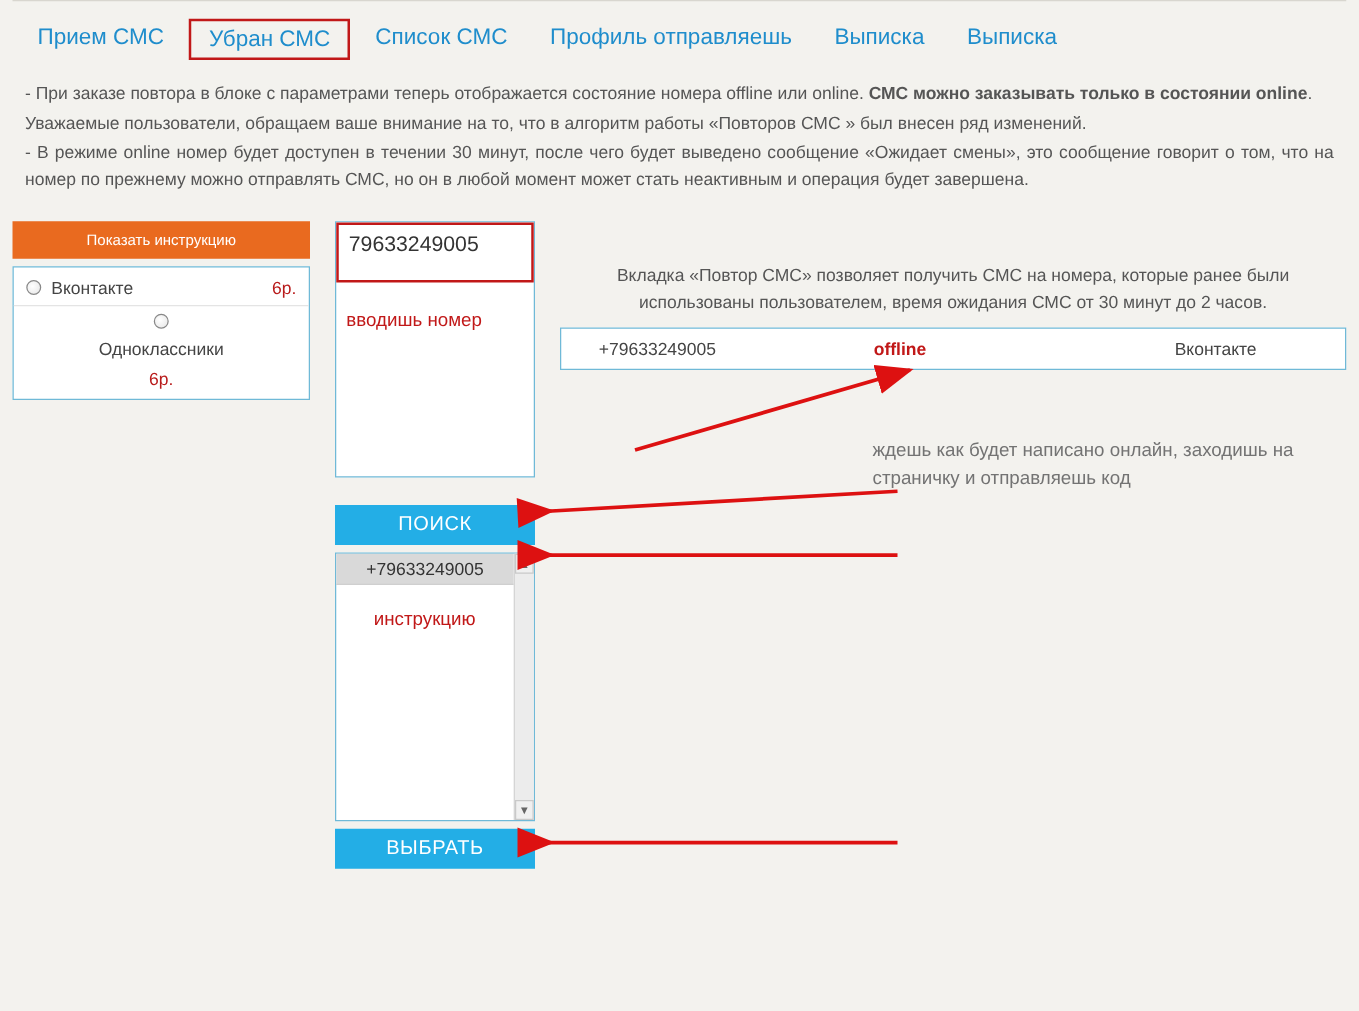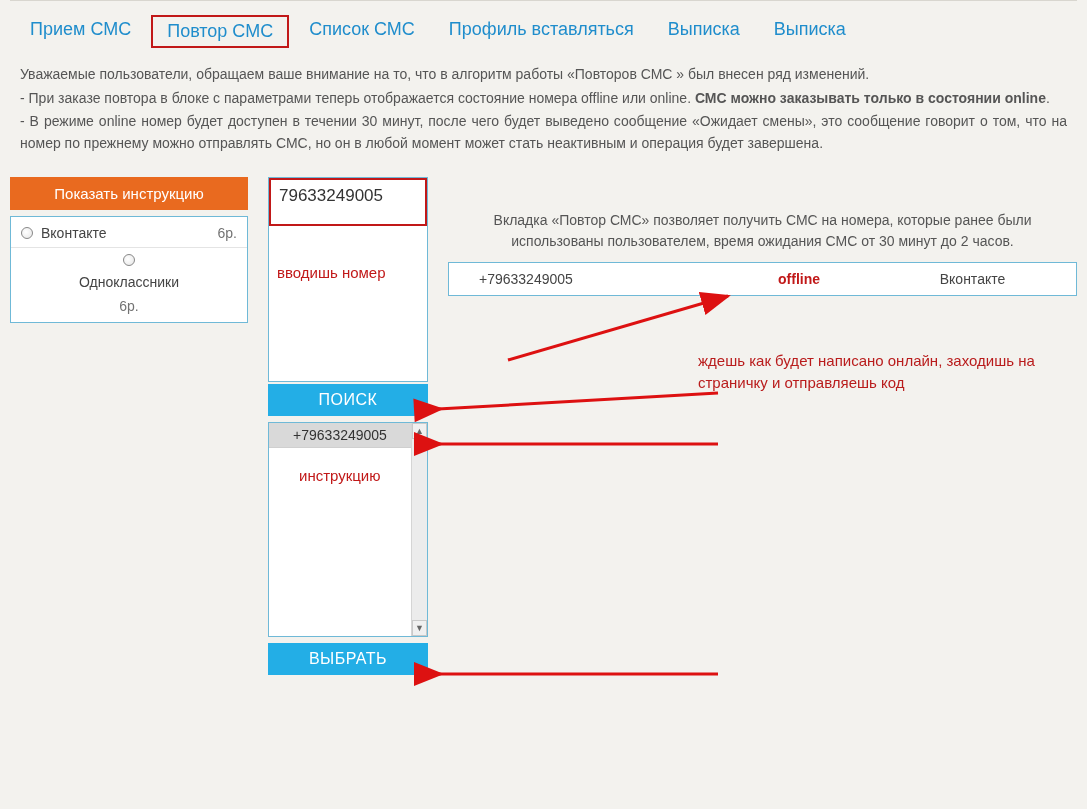--- a/index.html
+++ b/index.html
@@ -40,21 +40,21 @@
     line-height: 1.55;
     text-align: justify;
   }
   .info-block p { margin: 2px 0; }
   .bold { font-weight: 700; color:#555; }
   .btn-orange {
     background: #e96a1f;
     color: #fff;
     text-align: center;
     padding: 8px 0;
-    font-size: 15px;
+    font-size: 12px;
     width: 238px;
     cursor: pointer;
   }
   .row {
     display: flex;
     gap: 20px;
     align-items: flex-start;
     margin-top: 6px;
   }
   .col-left {
@@ -74,21 +74,21 @@
     gap: 8px;
   }
   .service-row:last-child { border-bottom: none; flex-direction: column; }
   .radio {
     width: 12px; height: 12px;
     border-radius: 50%;
     border: 1px solid #888;
     background: radial-gradient(circle at 40% 40%, #fff 0, #e5e5e5 100%);
   }
   .service-name { flex: 1; }
-  .service-price { color: #737373; }
+  .service-price { color: #b91c1c; }
   .col-mid {
     width: 160px;
     position: relative;
   }
   .phone-input-wrap {
     border: 1px solid #6fb9d7;
     background: #fff;
     height: 205px;
     position: relative;
     padding: 0;
@@ -162,49 +162,49 @@
   .status-bar {
     border: 1px solid #6fb9d7;
     background: #fff;
     height: 34px;
     display: flex;
     align-items: center;
     padding: 0 30px;
     margin-top: 2px;
   }
   .status-bar .phone { flex: 0 0 220px; color:#444; }
-  .status-bar .status { flex: 0 0 200px; text-align:center; color:#c11818; font-weight:600; }
+  .status-bar .status { flex: 0 0 200px; text-align:left; color:#c11818; font-weight:600; }
   .status-bar .svc { flex: 1; text-align:center; color:#444; }
   .anno-block-red {
-    color: #b91c1c;
+    color: #737373;
     font-size: 15px;
     line-height: 1.5;
     position: absolute;
     width: 390px;
   }
   svg.arrow { position: absolute; overflow: visible; pointer-events:none; }
 </style>
 </head>
 <body>
 
 <div class="page">
   <div class="top-border"></div>
 
   <div class="nav">
     <div class="nav-item">Прием СМС</div>
-    <div class="nav-item active">Повтор СМС</div>
+    <div class="nav-item active">Убран СМС</div>
     <div class="nav-item">Список СМС</div>
-    <div class="nav-item">Профиль вставляться</div>
+    <div class="nav-item">Профиль отправляешь</div>
     <div class="nav-item">Выписка</div>
     <div class="nav-item">Выписка</div>
   </div>
 
   <div class="info-block">
+    <p><span>- При заказе повтора в блоке с параметрами теперь отображается состояние номера offline или online. </span><span class="bold">СМС можно заказывать только в состоянии online</span><span>.</span></p>
     <p>Уважаемые пользователи, обращаем ваше внимание на то, что в алгоритм работы «Повторов СМС » был внесен ряд изменений.</p>
-    <p><span>- При заказе повтора в блоке с параметрами теперь отображается состояние номера offline или online. </span><span class="bold">СМС можно заказывать только в состоянии online</span><span>.</span></p>
     <p>- В режиме online номер будет доступен в течении 30 минут, после чего будет выведено сообщение «Ожидает смены», это сообщение говорит о том, что на номер по прежнему можно отправлять СМС, но он в любой момент может стать неактивным и операция будет завершена.</p>
   </div>
 
   <div class="row">
 
     <div class="col-left">
       <div class="btn-orange">Показать инструкцию</div>
       <div class="service-box">
         <div class="service-row">
           <div class="radio"></div>
@@ -215,23 +215,23 @@
           <div class="radio"></div>
           <div class="service-name">Одноклассники</div>
           <div class="service-price">6р.</div>
         </div>
       </div>
     </div>
 
     <div class="col-mid">
       <div class="phone-input-wrap">
         <div class="phone-input-box">79633249005</div>
-        <div class="anno-red" style="top:86px; left:8px;">вводишь номер</div>
-      </div>
-      <div class="btn-blue" style="margin-top:2px;">ПОИСК</div>
+        <div class="anno-red" style="top:70px; left:8px;">вводишь номер</div>
+      </div>
+      <div class="btn-blue" style="margin-top:22px;">ПОИСК</div>
 
       <div class="listbox">
         <div class="listbox-inner">
           <div class="listitem">+79633249005</div>
           <div class="anno-red" style="top:44px; left:30px;">инструкцию</div>
         </div>
         <div class="scrollbar" style="display:flex; flex-direction:column;">
           <div class="scroll-btn">▲</div>
           <div class="scroll-track"></div>
           <div class="scroll-btn">▼</div>

